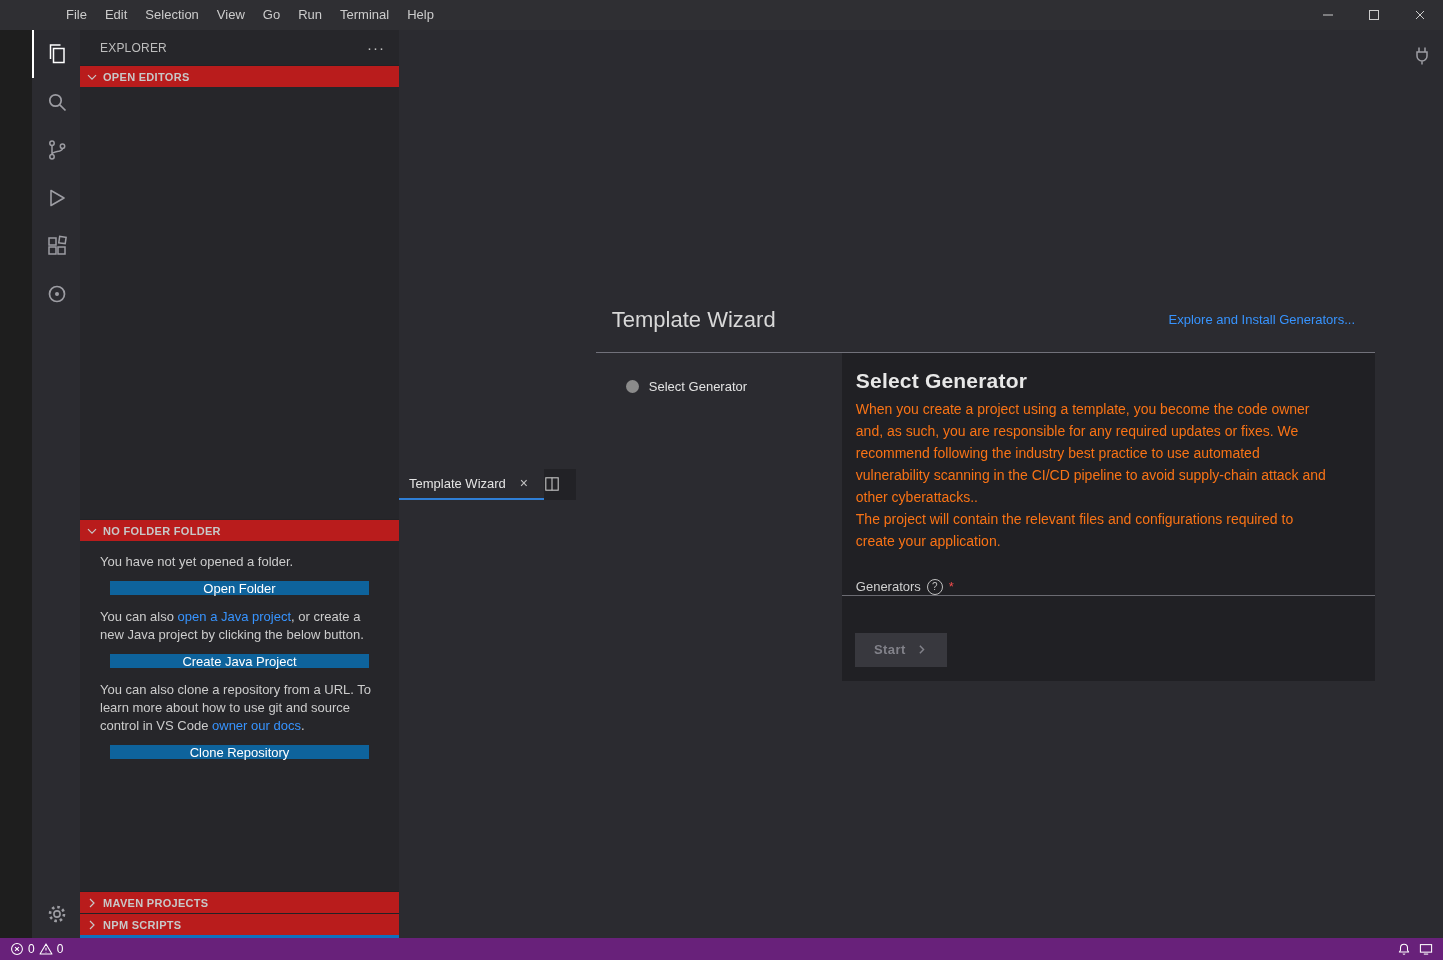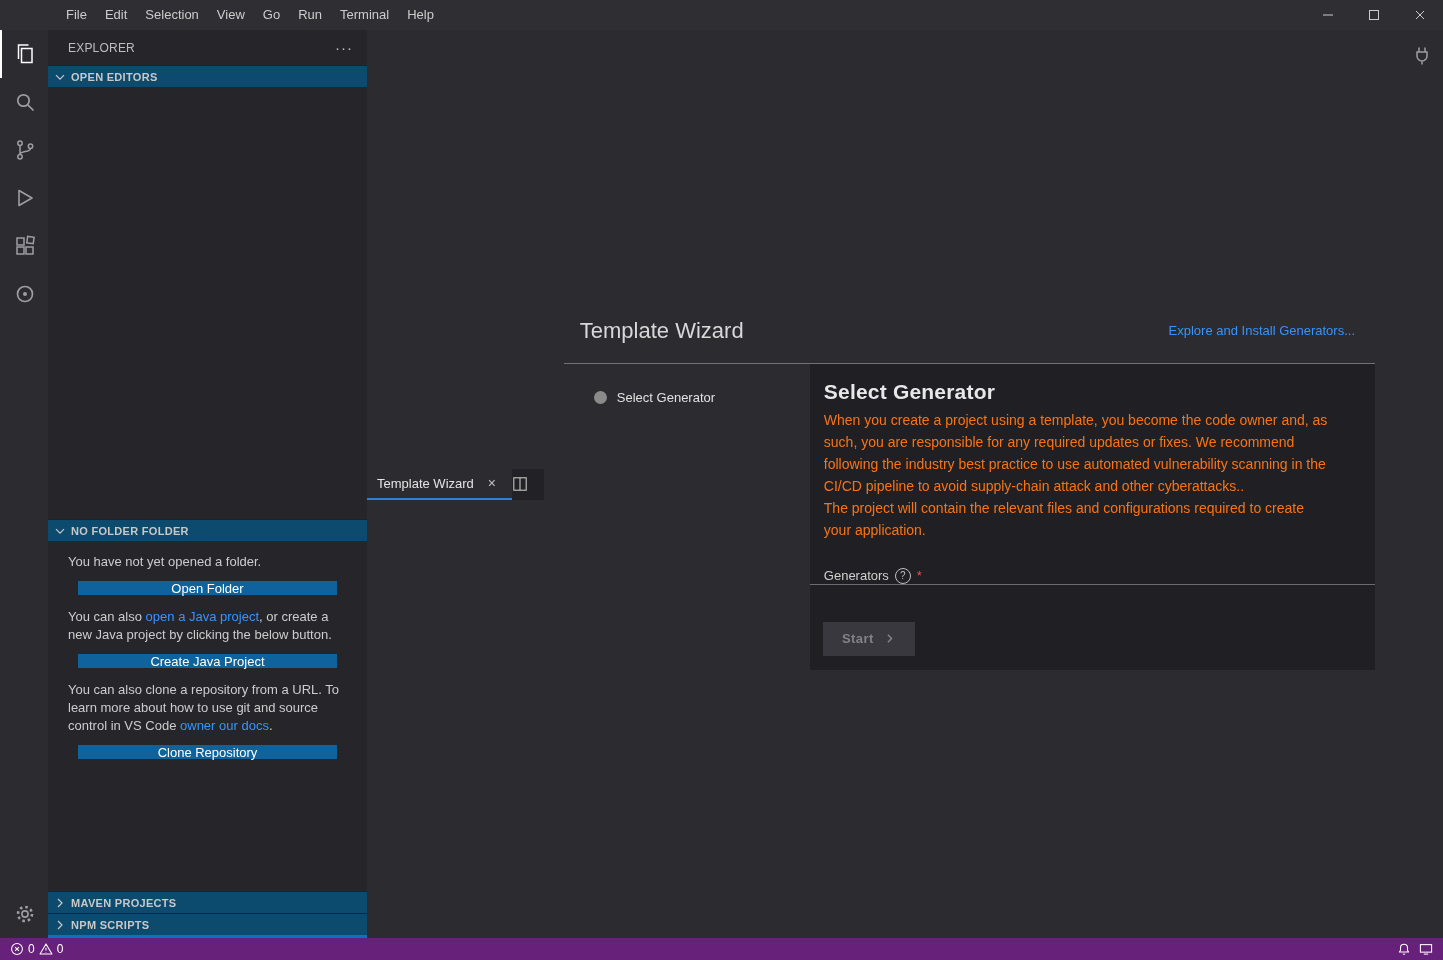--- a/index.html
+++ b/index.html
@@ -13,37 +13,37 @@
 
   
   .titlebar { height: 30px; background: #2f2f33; display: flex; align-items: center; justify-content: space-between; flex: 0 0 auto; }
   .menus { display: flex; margin-left: 57px; }
   .menu-item { padding: 0 9px; font-size: 13px; color: #cccccc; line-height: 30px; cursor: default; }
   .win-controls { display: flex; height: 30px; }
   .win-btn { width: 46px; display: flex; align-items: center; justify-content: center; color: #cccccc; }
   .win-btn svg { width: 12px; height: 12px; }
 
   
-  .main-row { flex: 1; display: flex; min-height: 0; }
+  .main-row { flex: 1; display: flex; min-height: 0; padding-left: 32px; }
 
   
   .activitybar { width: 48px; background: #2b2b30; display: flex; flex-direction: column; flex: 0 0 auto; }
   .ab-item { height: 48px; display: flex; align-items: center; justify-content: center; color: #9d9da3; border-left: 2px solid transparent; }
   .ab-item.active { color: #ffffff; border-left-color: #ffffff; }
   .ab-item svg { width: 24px; height: 24px; }
   .ab-spacer { flex: 1; }
   .rightbar { width: 43px; background: #2b2b30; flex: 0 0 auto; display: flex; flex-direction: column; align-items: center; padding-top: 14px; color: #9d9da3; }
   .rightbar svg { width: 24px; height: 24px; }
 
   
   .sidebar { width: 319px; background: #26262a; display: flex; flex-direction: column; flex: 0 0 auto; font-size: 13px; }
   .sidebar-title { height: 35px; flex: 0 0 auto; display: flex; align-items: center; justify-content: space-between; padding: 0 14px 0 20px; color: #bdbdbd; font-size: 12px; letter-spacing: .2px; }
   .more { color: #c0c0c0; font-size: 15px; }
   .more::before { content: "···"; letter-spacing: 1px; }
-  .section-header { height: 22px; flex: 0 0 auto; background: #0c4a6e; display: flex; align-items: center; gap: 3px; padding: 0 4px; font-size: 11px; font-weight: bold; color: #c8c8c8; letter-spacing: .3px; border-top: 1px solid #222226; }
+  .section-header { height: 22px; flex: 0 0 auto; background: #b91c1c; display: flex; align-items: center; gap: 3px; padding: 0 4px; font-size: 11px; font-weight: bold; color: #c8c8c8; letter-spacing: .3px; border-top: 1px solid #222226; }
   .section-header svg { width: 16px; height: 16px; flex: 0 0 auto; }
   .oe-space { height: 432px; flex: 0 0 auto; }
   .nofolder-body { padding: 12px 20px 0; color: #cccccc; line-height: 18px; flex: 0 0 auto; }
   .side-btn { display: block; width: calc(100% - 20px); margin: 10px 10px 13px; height: 14px; background: #0e639c; color: #ffffff; border: none; font-size: 13px; font-family: inherit; cursor: pointer; }
   a.side-link { color: #3794ff; text-decoration: none; }
   .side-spacer { flex: 1; }
   .side-blue-bar { height: 3px; background: #0e70c0; flex: 0 0 auto; }
 
   
   .editor { flex: 1; display: flex; flex-direction: row; min-width: 0; background: #2b2b30; align-items: center; }

